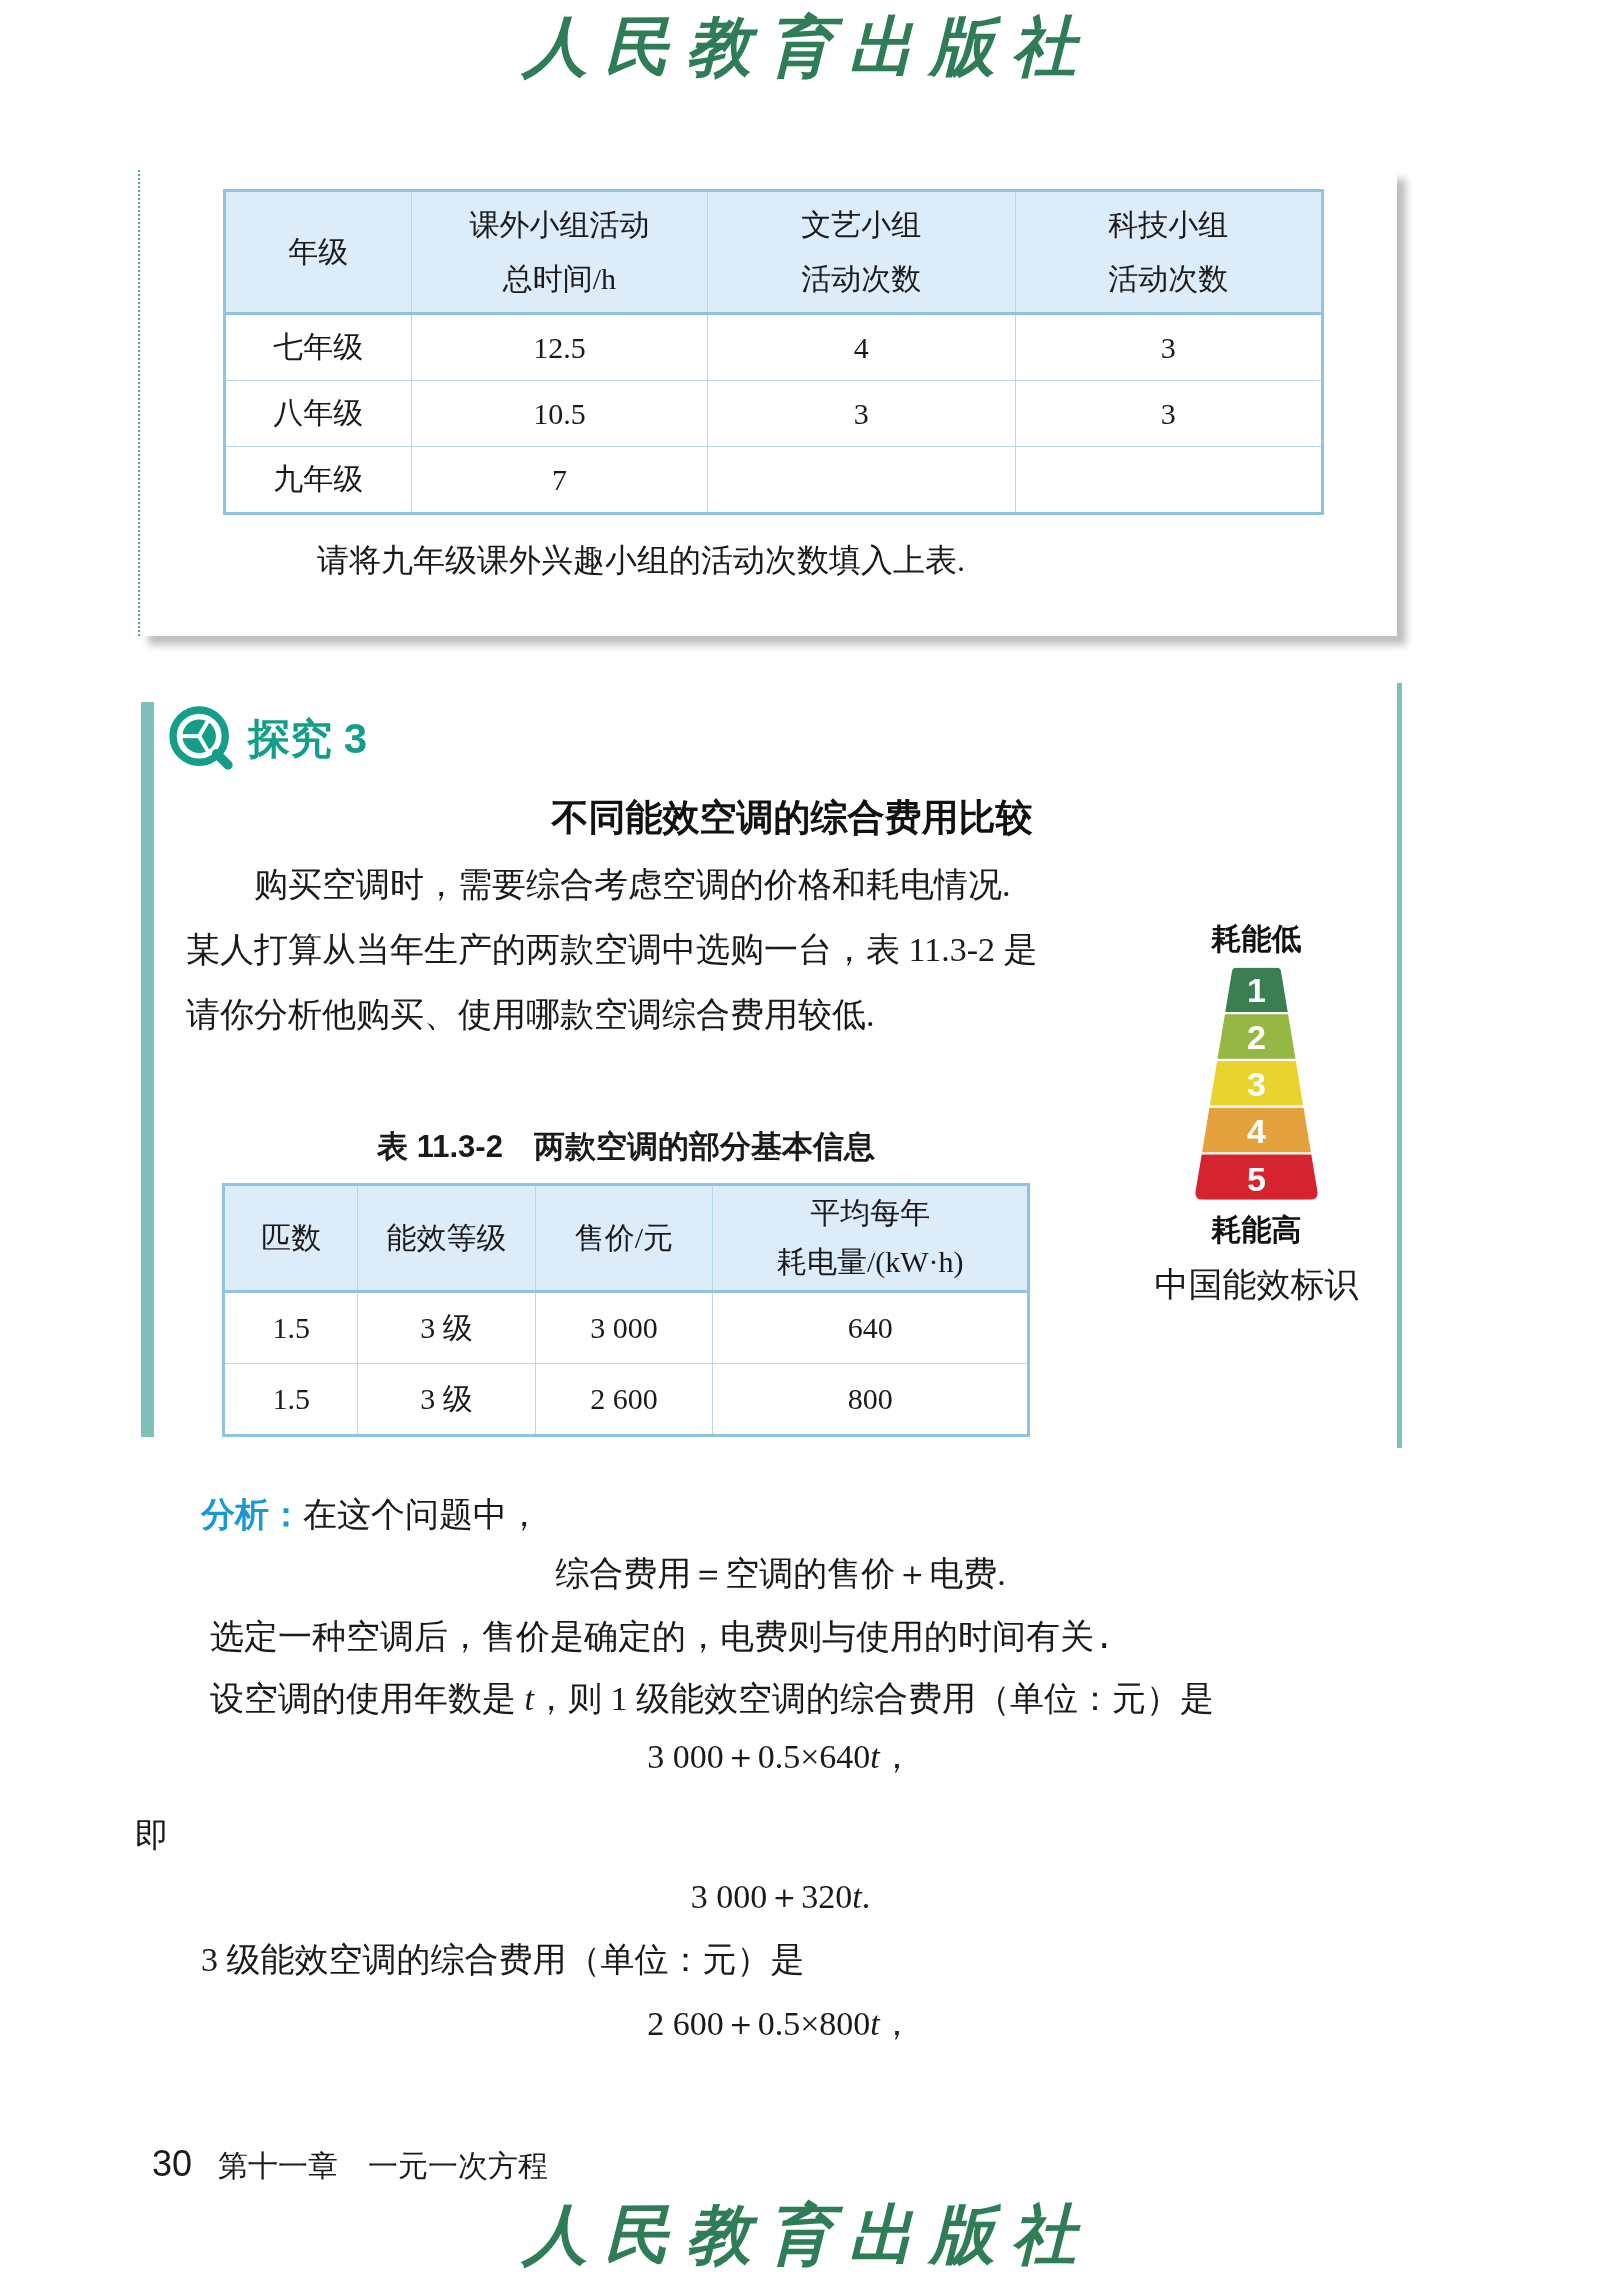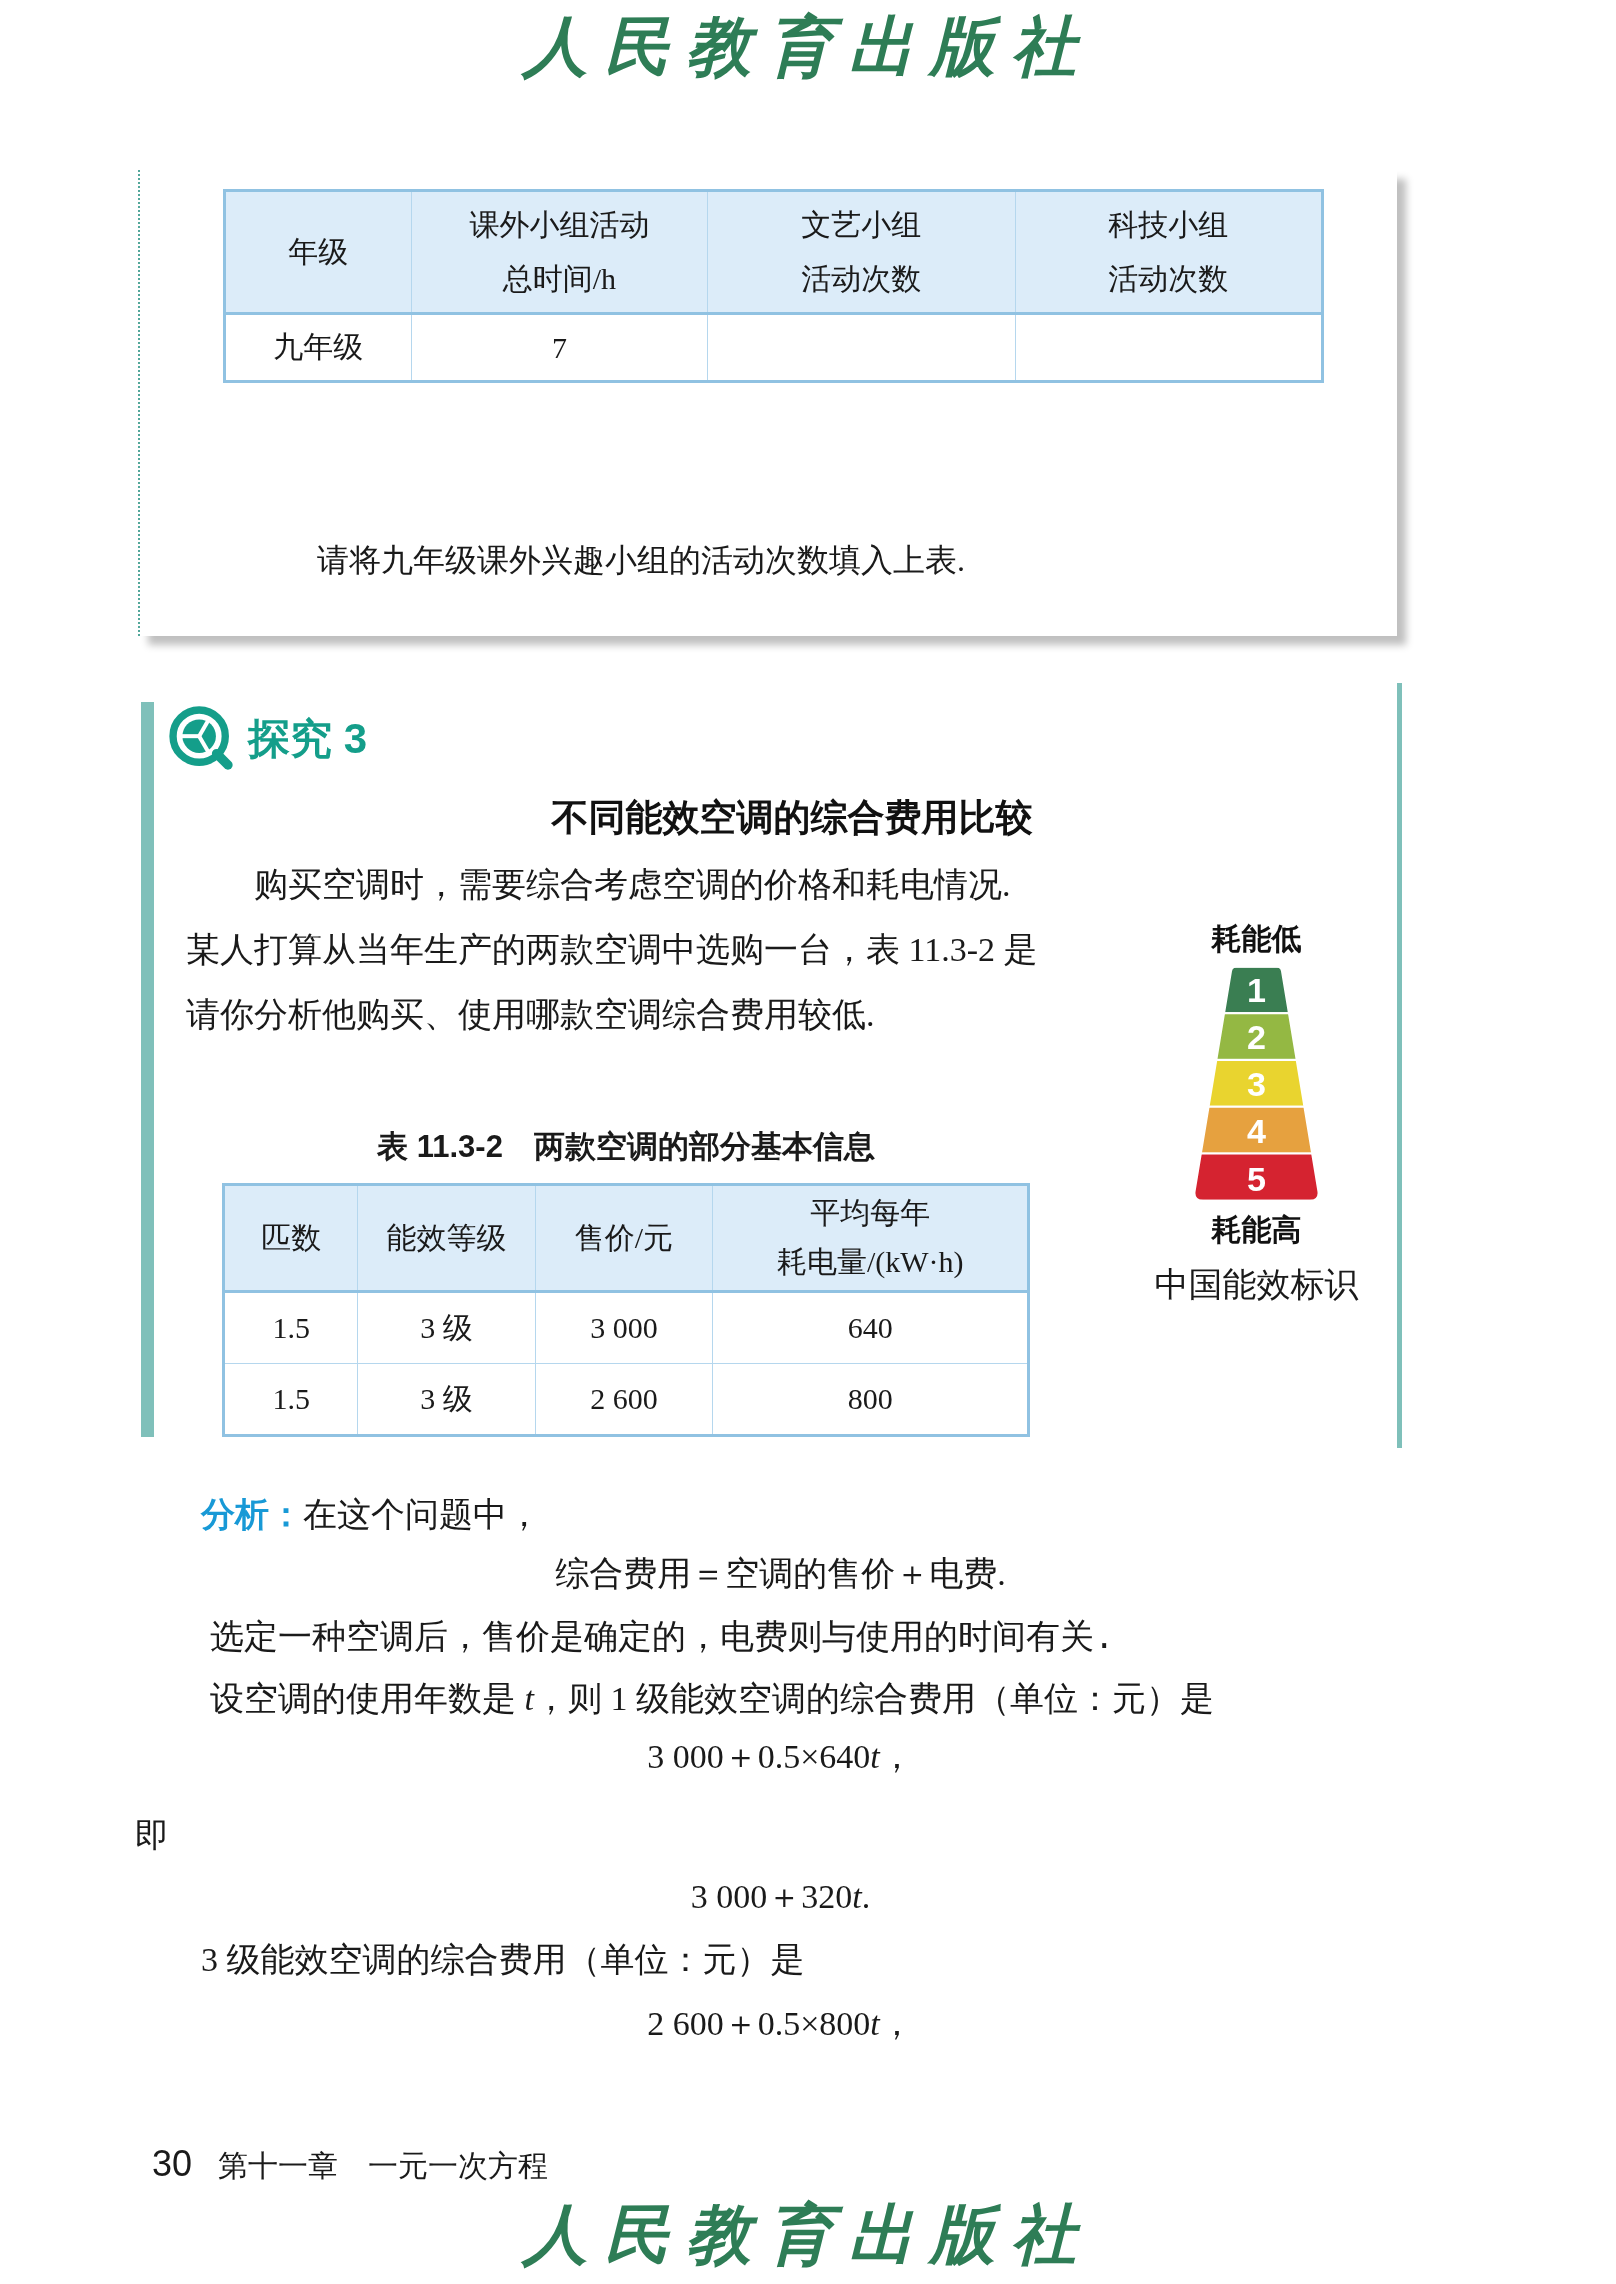--- a/index.html
+++ b/index.html
@@ -101,20 +101,32 @@
             <span>文艺小组</span>
             <span>活动次数</span>
           </div>
         </th>
         <th>
           <div class="hdr2">
             <span>科技小组</span>
             <span>活动次数</span>
           </div>
         </th>
+      </tr>
+      <tr>
+        <td>七年级</td>
+        <td>12.5</td>
+        <td>4</td>
+        <td>3</td>
+      </tr>
+      <tr>
+        <td>八年级</td>
+        <td>10.5</td>
+        <td>3</td>
+        <td>3</td>
       </tr>
       <tr>
         <td>九年级</td>
         <td>7</td>
         <td></td>
         <td></td>
       </tr>
     </tbody>
       </table>
     <div id="note1">请将九年级课外兴趣小组的活动次数填入上表.</div>

